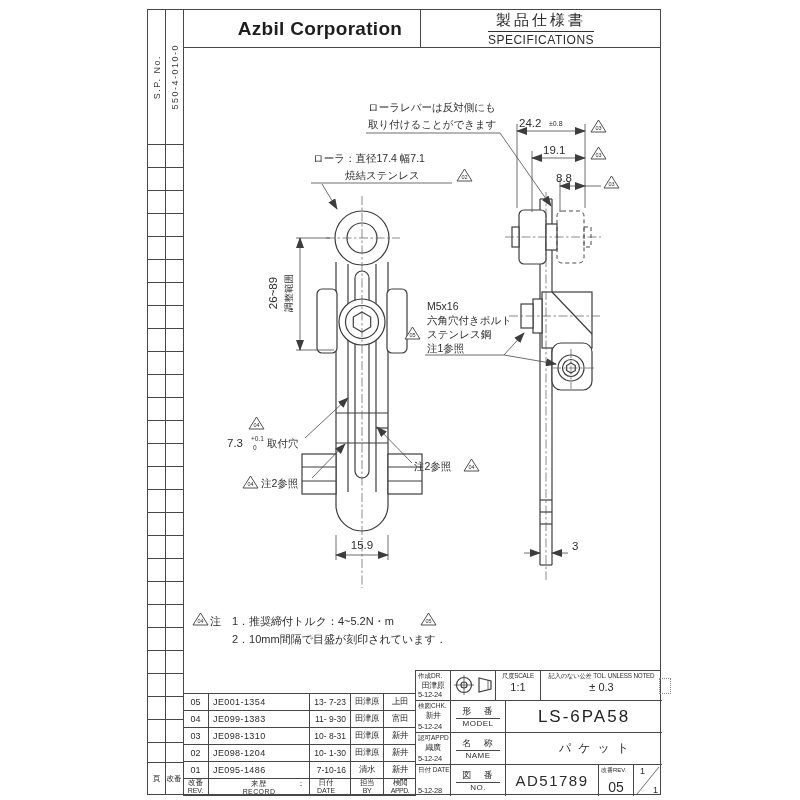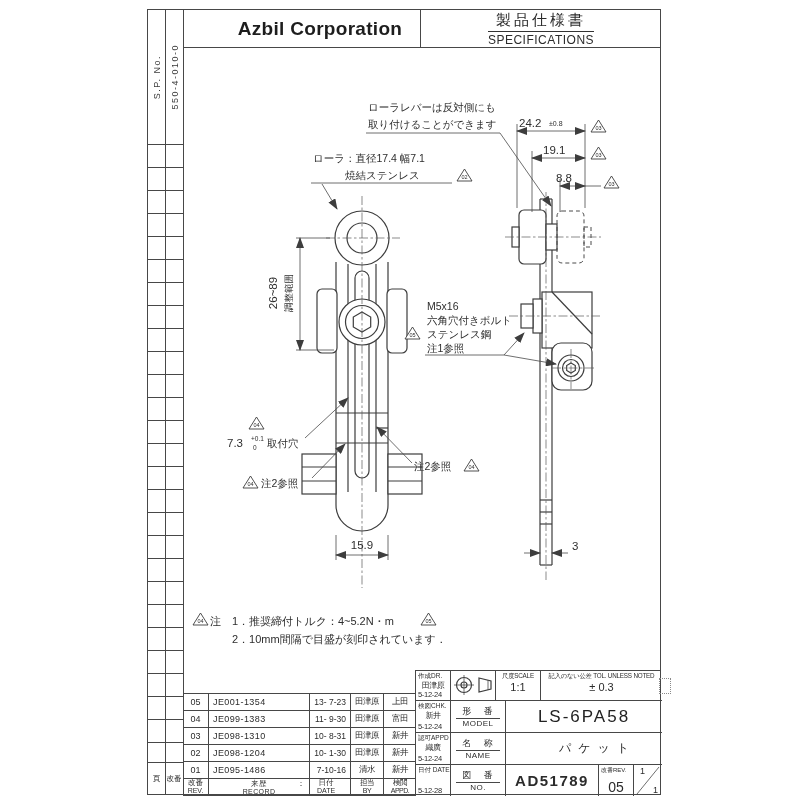--- a/index.html
+++ b/index.html
@@ -46,21 +46,21 @@
   .tb .nb-b{border-bottom:none;}
   .ta-label{position:absolute;top:1px;left:2px;font-size:6.5px;white-space:nowrap;}
   .ta-name{position:absolute;top:9px;left:0;width:100%;text-align:center;font-size:8px;letter-spacing:-.5px;}
   .ta-date{position:absolute;bottom:1px;left:2px;font-size:7.5px;letter-spacing:-.3px;}
   .tb-lbl{display:flex;flex-direction:column;align-items:center;justify-content:center;height:100%;}
   .tb-jp{font-size:9px;letter-spacing:5px;border-bottom:1px solid #474747;padding:0 2px 0 6px;white-space:nowrap;}
   .tb-en{font-size:8px;letter-spacing:.5px;}
   .tb-val{display:flex;align-items:center;justify-content:center;height:100%;}
   .v-model{font-size:17px;letter-spacing:2px;color:#222;}
   .v-name{font-size:12px;letter-spacing:7px;margin-left:27px;}
-  .v-no{font-size:15px;letter-spacing:1.5px;font-weight:bold;}
+  .v-no{font-size:15px;letter-spacing:1.5px;}
   .scale-cell,.tol-cell{display:flex;flex-direction:column;align-items:center;}
   .small-lbl{font-size:6.3px;white-space:nowrap;margin-top:1px;letter-spacing:-.2px;}
   .big-val{font-size:11px;margin-top:0;}
   .rev-lbl{position:absolute;top:1px;left:2px;font-size:6px;}
   .rev-val{position:absolute;bottom:1px;left:0;width:100%;text-align:center;font-size:14px;}
   .pg-top{position:absolute;left:6px;top:1px;font-size:9px;}
   .pg-bot{position:absolute;right:4px;bottom:1px;font-size:9px;}
   .stamp-dotted{left:659px;top:678px;width:12px;height:16px;border:1px dotted #8a8a8a;}
   
   svg text{fill:#2e2e2e;font-family:"Liberation Sans","DejaVu Sans",sans-serif;}

